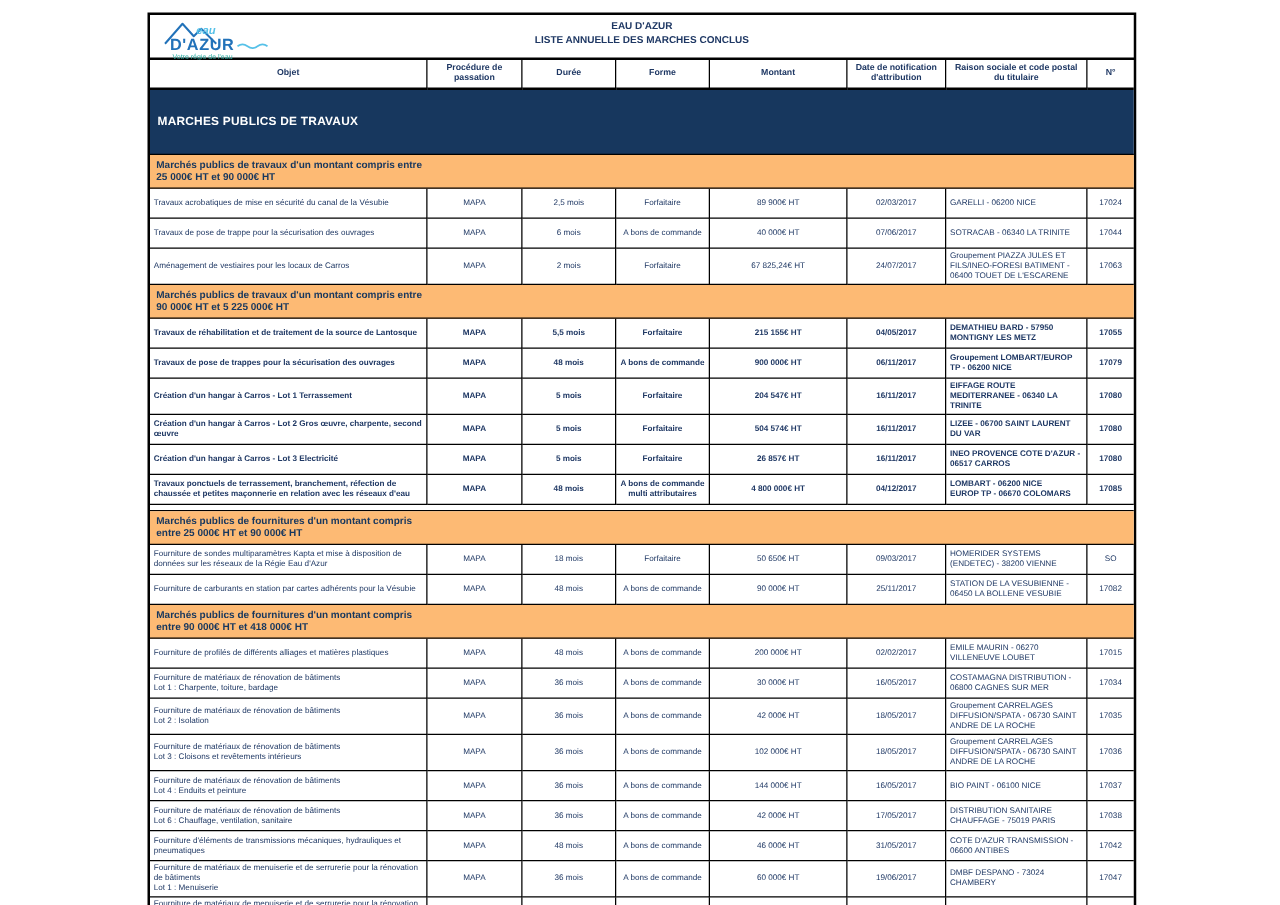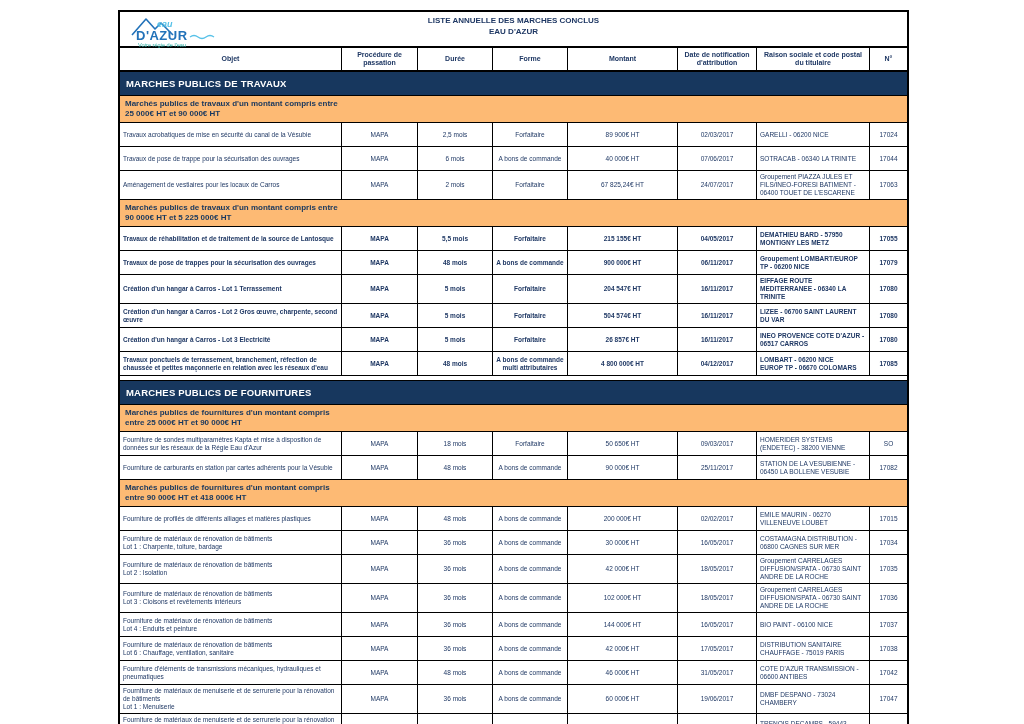--- a/index.html
+++ b/index.html
@@ -22,21 +22,21 @@
           display:flex; align-items:center; padding:2px 3px;
           font-size:6.5px; line-height:8px; color:#1F3864; white-space:pre-line; }
   .cell:last-child { border-right:none; }
   .c-left { justify-content:flex-start; text-align:left; }
   .c-center { justify-content:center; text-align:center; }
 
   .col-header .cell { font-weight:bold; font-size:7px; justify-content:center;
                       text-align:center; min-height:24px; border-bottom:2px solid #000; }
 
   .section-row { background:#17375E; color:#fff; font-weight:bold; font-size:9.5px;
-                 padding:6px 6px; border-bottom:1px solid #000; letter-spacing:.2px; }
+                 padding:20px 6px; border-bottom:1px solid #000; letter-spacing:.2px; }
   .subsection-row { background:#fdba74; color:#17375E; font-weight:bold; font-size:8px;
                     line-height:10px; padding:3px 5px; border-bottom:1px solid #000;
                     white-space:pre-line; }
   .gap-row { height:5px; background:#fff; border-bottom:1px solid #000; }
 
   .data-row .cell { min-height:24px; }
   .data-row.bold .cell { font-weight:bold; }
 </style>
 </head>
 <body>
@@ -46,22 +46,22 @@
 
     <div class="header-band">
       <svg class="logo" width="110" height="34" viewBox="0 0 110 34">
         <path d="M6 21 L20 5 L29 15 L35 9 L47 21" fill="none" stroke="#2272B9" stroke-width="1.6" stroke-linejoin="round"></path>
         <text x="31" y="13" font-size="9" font-style="italic" font-weight="bold" fill="#56C1E8">eau</text>
         <text x="10" y="26" font-size="13" font-weight="bold" fill="#2272B9" letter-spacing="0.5">D'AZUR</text>
         <path d="M64 23 q4 -3 8 0 q4 3 8 0 q4 -3 8 0" fill="none" stroke="#56C1E8" stroke-width="1.3"></path>
         <text x="12" y="33" font-size="5.6" fill="#2FAFA5">Votre régie de l'eau</text>
       </svg>
       <div class="title-block">
+        <div>EAU D'AZUR</div>
         <div>LISTE ANNUELLE DES MARCHES CONCLUS</div>
-        <div>EAU D'AZUR</div>
       </div>
     </div>
 
     <div class="tbl">
       <div class="grid-row col-header">
         <div class="cell">Objet</div>
         <div class="cell">Procédure de passation</div>
         <div class="cell">Durée</div>
         <div class="cell">Forme</div>
         <div class="cell">Montant</div>
@@ -160,21 +160,20 @@
             <div class="cell c-center">MAPA</div>
             <div class="cell c-center">48 mois</div>
             <div class="cell c-center">A bons de commande multi attributaires</div>
             <div class="cell c-center">4 800 000€ HT</div>
             <div class="cell c-center">04/12/2017</div>
             <div class="cell c-left">LOMBART - 06200 NICE
 EUROP TP - 06670 COLOMARS</div>
             <div class="cell c-center">17085</div>
           </div>
           <div class="gap-row"></div>
-          <div class="section-row">MARCHES PUBLICS DE FOURNITURES</div>
           <div class="subsection-row">Marchés publics de fournitures d'un montant compris
 entre 25 000€ HT et 90 000€ HT</div>
           <div class="grid-row data-row">
             <div class="cell c-left">Fourniture de sondes multiparamètres Kapta et mise à disposition de données sur les réseaux de la Régie Eau d'Azur</div>
             <div class="cell c-center">MAPA</div>
             <div class="cell c-center">18 mois</div>
             <div class="cell c-center">Forfaitaire</div>
             <div class="cell c-center">50 650€ HT</div>
             <div class="cell c-center">09/03/2017</div>
             <div class="cell c-left">HOMERIDER SYSTEMS (ENDETEC) - 38200 VIENNE</div>

